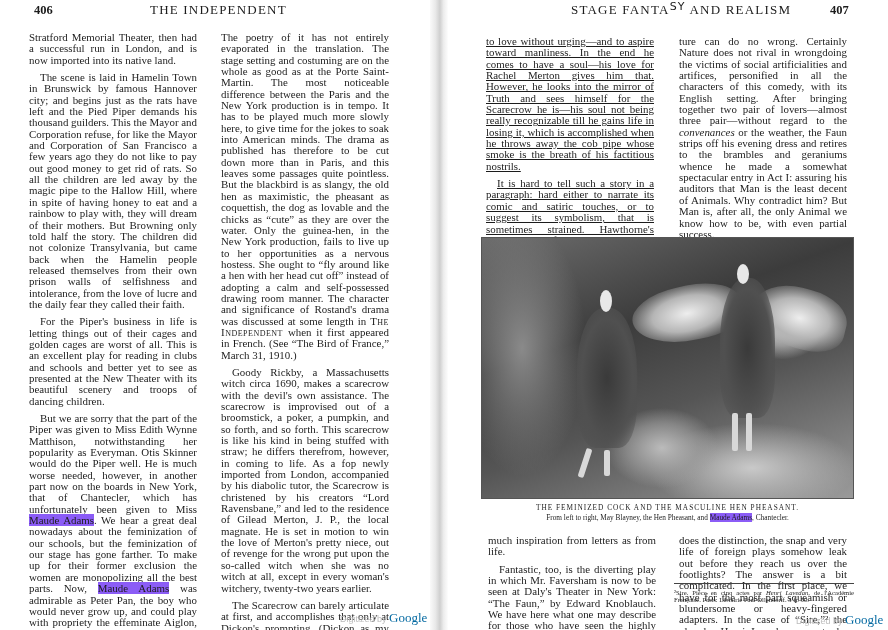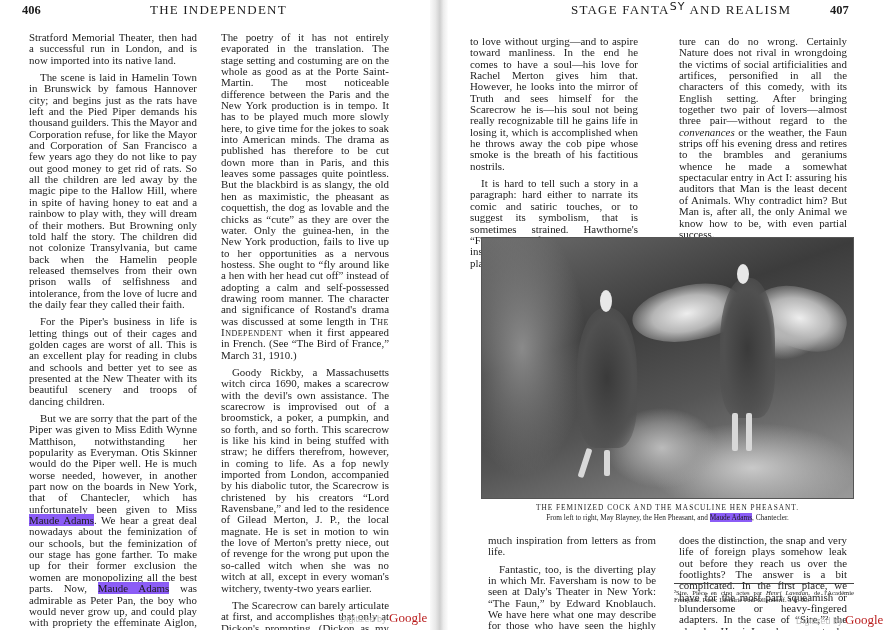--- a/index.html
+++ b/index.html
@@ -51,28 +51,28 @@
   }
   .footnote-rule { position:absolute; left:674px; top:583px; width:180px; border-top:1px solid #444; }
   .footnote {
     position:absolute; left:674px; top:589px; width:180px; font-size:6.6px; line-height:7.4px;
     text-align:justify;
   }
   .digitized {
     position:absolute; font-family:"Liberation Sans","DejaVu Sans",sans-serif;
     color:#bdbdbd; font-size:9px;
   }
-  .digitized .g { font-family:"Liberation Serif","DejaVu Serif",serif; font-size:13px; color:#b91c1c; }
+  .digitized .g { font-family:"Liberation Serif","DejaVu Serif",serif; font-size:13px; color:#0369a1; }
   .scribble { font-family:"DejaVu Sans",sans-serif; font-size:11px; position:relative; top:-4px; }
 </style>
 </head>
 <body>
 
 <div class="page page-left">
-  <div class="pagenum" style="left:22px;">406</div>
+  <div class="pagenum" style="left:34px;">406</div>
   <div class="running-head" style="left:150px;">THE INDEPENDENT</div>
 
   <div class="col" style="left:23px; top:26px; width:180px;">
       <p><span>Stratford Memorial Theater, then had a successful run in London, and is now imported into its native land.</span></p>
       <p class="ind"><span>The scene is laid in Hamelin Town in Brunswick by famous Hannover city; and begins just as the rats have left and the Pied Piper demands his thousand guilders. This the Mayor and Corporation refuse, for like the Mayor and Corporation of San Francisco a few years ago they do not like to pay out good money to get rid of rats. So all the children are led away by the magic pipe to the Hallow Hill, where in spite of having honey to eat and a rainbow to play with, they will dream of their mothers. But Browning only told half the story. The children did not colonize Transylvania, but came back when the Hamelin people released themselves from their own prison walls of selfishness and intolerance, from the love of lucre and the daily fear they called their faith.</span></p>
       <p class="ind"><span>For the Piper's business in life is letting things out of their cages and golden cages are worst of all. This is an excellent play for reading in clubs and schools and better yet to see as presented at the New Theater with its beautiful scenery and troops of dancing children.</span></p>
       <p class="ind"><span>But we are sorry that the part of the Piper was given to Miss Edith Wynne Matthison, notwithstanding her popularity as Everyman. Otis Skinner would do the Piper well. He is much worse needed, however, in another part now on the boards in New York, that of Chantecler, which has unfortunately been given to Miss </span><span class="hl">Maude Adams</span><span>. We hear a great deal nowadays about the feminization of our schools, but the feminization of our stage has gone farther. To make up for their former exclusion the women are monopolizing all the best parts. Now, </span><span class="hl">Maude Adams</span><span> was admirable as Peter Pan, the boy who would never grow up, and could play with propriety the effeminate Aiglon, but Chantecler is the personification of masculinity, and for a woman to aspire to that role is sheer presumption. The hen-pheasant's assumption of male plumage seems to us a minor misdemeanor compared with it, for among human beings bright colors have long been a feminine monopoly.</span></p>
     </div>
   <div class="col" style="left:215px; top:26px; width:180px;">
       <p><span>The poetry of it has not entirely evaporated in the translation. The stage setting and costuming are on the whole as good as at the Porte Saint-Martin. The most noticeable difference between the Paris and the New York production is in tempo. It has to be played much more slowly here, to give time for the jokes to soak into American minds. The drama as published has therefore to be cut down more than in Paris, and this leaves some passages quite pointless. But the blackbird is as slangy, the old hen as maximistic, the pheasant as coquettish, the dog as lovable and the chicks as “cute” as they are over the water. Only the guinea-hen, in the New York production, fails to live up to her opportunities as a nervous hostess. She ought to “fly around like a hen with her head cut off” instead of adopting a calm and self-possessed drawing room manner. The character and significance of Rostand's drama was discussed at some length in </span><span class="smallcaps">The Independent</span><span> when it first appeared in French. (See “The Bird of France,” March 31, 1910.)</span></p>
@@ -88,21 +88,21 @@
 
 <div class="gutter"></div>
 
 <div class="page page-right">
   <div class="running-head" style="left:123px;">
     <span>STAGE FANTA</span><span class="scribble">SY</span><span> AND REALISM</span>
   </div>
   <div class="pagenum" style="left:382px;">407</div>
 </div>
 
-<div class="col" style="left:464px; top:30px; width:180px;">
+<div class="col" style="left:480px; top:30px; width:180px;text-decoration:underline;">
     <p><span>to love without urging—and to aspire toward manliness. In the end he comes to have a soul—his love for Rachel Merton gives him that. However, he looks into the mirror of Truth and sees himself for the Scarecrow he is—his soul not being really recognizable till he gains life in losing it, which is accomplished when he throws away the cob pipe whose smoke is the breath of his factitious nostrils.</span></p>
     <p class="ind"><span>It is hard to tell such a story in a paragraph: hard either to narrate its comic and satiric touches, or to suggest its symbolism, that is sometimes strained. Hawthorne's “Feathertop” furnished the initial inspiration: it is characteristic of the playwright that he derives fully as</span></p>
   </div>
 <div class="col" style="left:673px; top:30px; width:180px;">
     <p><span>ture can do no wrong. Certainly Nature does not rival in wrongdoing the victims of social artificialities and artifices, personified in all the characters of this comedy, with its English setting. After bringing together two pair of lovers—almost three pair—without regard to the </span><span style="font-style: italic;">convenances</span><span> or the weather, the Faun strips off his evening dress and retires to the brambles and geraniums whence he made a somewhat spectacular entry in Act I: assuring his auditors that Man is the least decent of Animals. Why contradict him? But Man is, after all, the only Animal we know how to be, with even partial success.</span></p>
     <p class="ind"><span>The question has been asked: Why</span></p>
   </div>
 
 <div class="photo" aria-label="photograph of two actors in bird costumes">
 

